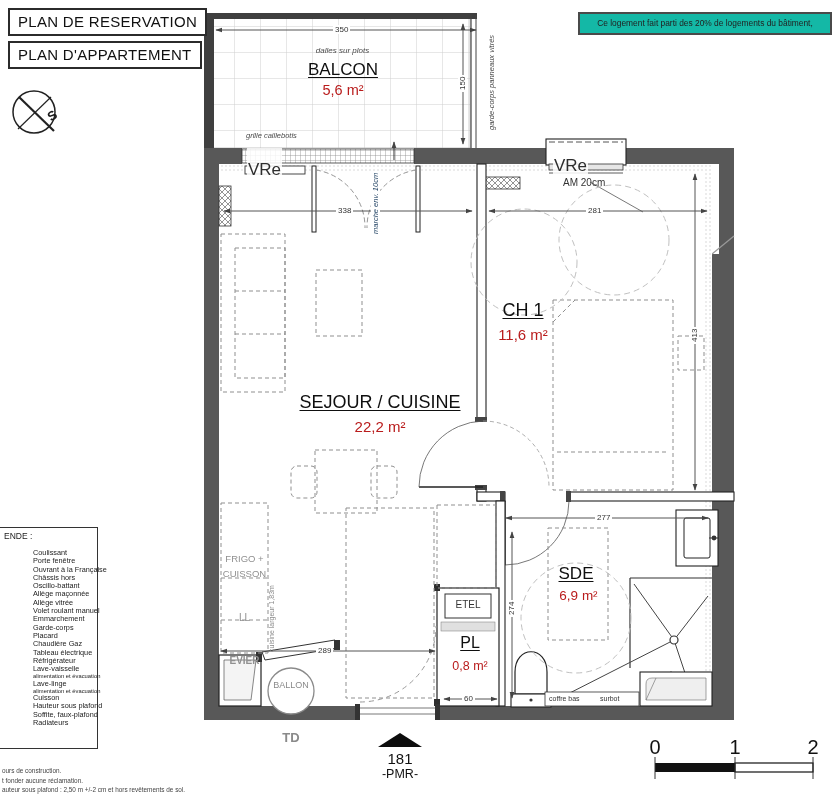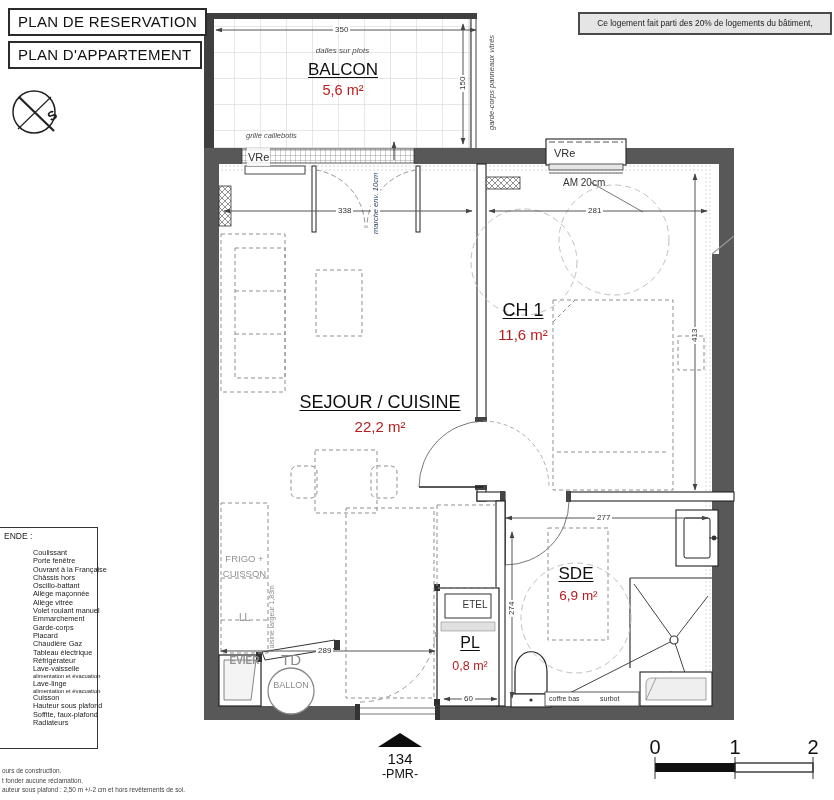--- a/index.html
+++ b/index.html
@@ -2,28 +2,28 @@
 <html><head>
 <meta charset="utf-8">
 <style>
   html,body{margin:0;padding:0;background:#fff;}
   body{width:834px;height:800px;position:relative;overflow:hidden;
        font-family:"Liberation Sans", sans-serif;color:#1a1a1a;}
   .abs{position:absolute;}
   .ctr{text-align:center;}
   .titlebox{border:2px solid #2b2b2b;background:#fff;font-size:15px;letter-spacing:.3px;
             padding:3px 8px 4px 8px;white-space:nowrap;color:#111;}
-  .notebox{border:2px solid #4a4a4a;background:#e5e5e5;font-size:8.4px;line-height:1.5;
+  .notebox{border:2px solid #4a4a4a;background:#14b8a6;font-size:8.4px;line-height:1.5;
            text-align:center;padding:3px 2px;color:#222;width:246px;}
   .room-name{font-size:18px;color:#0f0f0f;text-decoration:underline;text-underline-offset:2px;}
   .room-name.sm{font-size:16px;}
   .room-area{font-size:14.5px;color:#b91c1c;}
   .anno{font-style:italic;font-size:7.5px;color:#4a4a4a;white-space:nowrap;}
   .lbl{font-size:10px;color:#333;white-space:nowrap;}
-  .vre{font-size:11px;color:#2e2e2e;background:rgba(255,255,255,.85);padding:3px 1px;}
+  .vre{font-size:17px;color:#2e2e2e;background:rgba(255,255,255,.85);padding:12px 1px;}
   .dim{font-size:8px;color:#333;background:#fff;padding:0 2px;white-space:nowrap;}
   .rot{transform:rotate(-90deg);transform-origin:0 0;}
   .kitlbl{font-size:9.5px;color:#909090;white-space:nowrap;margin-top:27px;}
   .legend-box{left:-40px;top:527px;width:136px;height:220px;border:1.5px solid #333;background:#fff;}
   .legend-title{left:4px;top:531px;font-size:8.5px;color:#222;}
   .legend-items{left:33px;top:549px;width:110px;}
   .legend-item{font-size:7.3px;line-height:8.3px;color:#222;white-space:nowrap;}
   .legend-item.small{font-size:5.8px;line-height:6.2px;}
   .fineprint{font-size:6.4px;color:#444;line-height:1.5;white-space:nowrap;}
   .scale-num{font-size:20px;color:#111;width:20px;text-align:center;}
@@ -274,29 +274,29 @@
 
 <span class="abs room-name sm ctr" style="left:442px;top:634px;width:56px;">PL</span>
 <span class="abs room-area ctr" style="left:438px;top:659px;width:64px;font-size:12.5px;">0,8 m²</span>
 
 <span class="abs anno" style="left:246px;top:131px;">grille caillebotis</span>
 <span class="abs vre" style="left:247px;top:148px;">VRe</span>
 <span class="abs vre" style="left:553px;top:144px;">VRe</span>
 <span class="abs anno rot" style="left:487px;top:130px;">garde-corps panneaux vitrés</span>
 <span class="abs anno rot" style="left:371px;top:235px;background:#fff;padding:0 1px;color:#2a4a6a;">marche env. 10cm</span>
 <span class="abs lbl" style="left:563px;top:177px;">AM 20cm</span>
-<span class="abs lbl ctr" style="left:445px;top:599px;width:46px;padding-left:7px;">ETEL</span>
+<span class="abs lbl ctr" style="left:445px;top:599px;width:46px;">ETEL</span>
 
 <span class="abs kitlbl ctr" style="left:221px;top:526px;width:47px;">FRIGO +</span>
 <span class="abs kitlbl ctr" style="left:221px;top:541px;width:47px;">CUISSON</span>
 <span class="abs kitlbl ctr" style="left:221px;top:585px;width:47px;font-size:10px;">LL</span>
 <span class="abs kitlbl ctr" style="left:221px;top:628px;width:47px;font-size:10px;font-weight:bold;">EVIER</span>
 <span class="abs rot" style="left:268px;top:652px;font-size:7px;color:#8a8a8a;white-space:nowrap;">cuisine largeur 1,83m</span>
 <span class="abs ctr" style="left:266px;top:680px;width:50px;font-size:9px;color:#8a8a8a;">BALLON</span>
-<span class="abs ctr" style="left:266px;top:651px;width:50px;font-size:15px;color:#8a8a8a;">TD</span>
+<span class="abs ctr" style="left:266px;top:730px;width:50px;font-size:13px;color:#8a8a8a;font-weight:bold;">TD</span>
 <span class="abs" style="left:549px;top:695px;font-size:7px;color:#333;">coffre bas</span>
 <span class="abs" style="left:600px;top:695px;font-size:7px;color:#333;">surbot</span>
 
 <span class="abs dim" style="left:333px;top:25px;">350</span>
 <span class="abs dim rot" style="left:458px;top:92px;">150</span>
 <span class="abs dim" style="left:336px;top:206px;">338</span>
 <span class="abs dim" style="left:586px;top:206px;">281</span>
 <span class="abs dim rot" style="left:690px;top:344px;">413</span>
 <span class="abs dim" style="left:595px;top:513px;">277</span>
 <span class="abs dim rot" style="left:507px;top:617px;">274</span>
@@ -323,21 +323,21 @@
   <div class="legend-item">Lave-vaisselle</div>
   <div class="legend-item small">alimentation et évacuation</div>
   <div class="legend-item">Lave-linge</div>
   <div class="legend-item small">alimentation et évacuation</div>
   <div class="legend-item">Cuisson</div>
   <div class="legend-item">Hauteur sous plafond</div>
   <div class="legend-item">Soffite, faux-plafond</div>
   <div class="legend-item">Radiateurs</div>
 </div>
 
-<span class="abs lot ctr" style="left:375px;top:750px;width:50px;">134</span>
+<span class="abs lot ctr" style="left:375px;top:750px;width:50px;">181</span>
 <span class="abs pmr ctr" style="left:370px;top:767px;width:60px;">-PMR-</span>
 
 <span class="abs scale-num" style="left:645px;top:736px;">0</span>
 <span class="abs scale-num" style="left:725px;top:736px;">1</span>
 <span class="abs scale-num" style="left:803px;top:736px;">2</span>
 
 <div class="abs fineprint" style="left:2px;top:766px;">
   <div>ours de construction.</div>
   <div>t fonder aucune réclamation.</div>
   <div>auteur sous plafond : 2,50 m +/-2 cm et hors revêtements de sol.</div>

